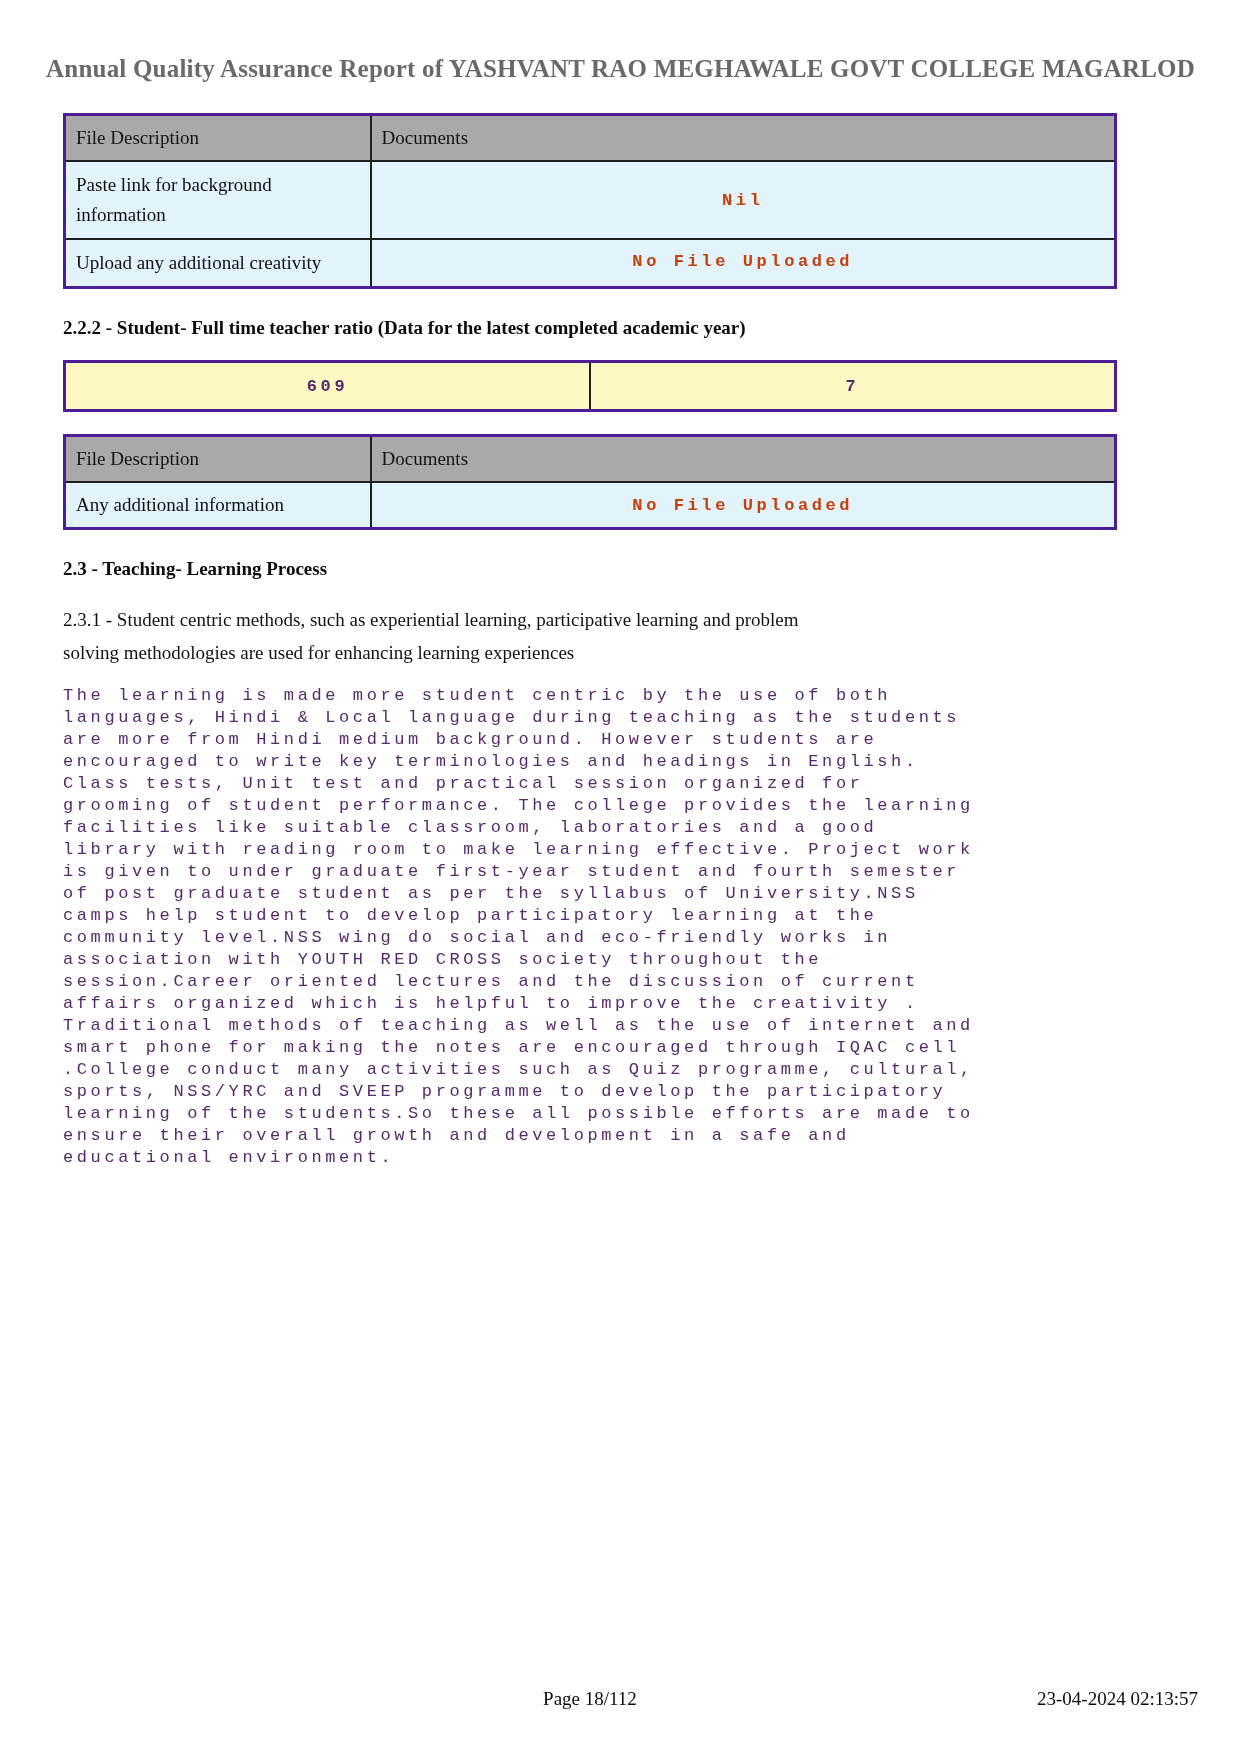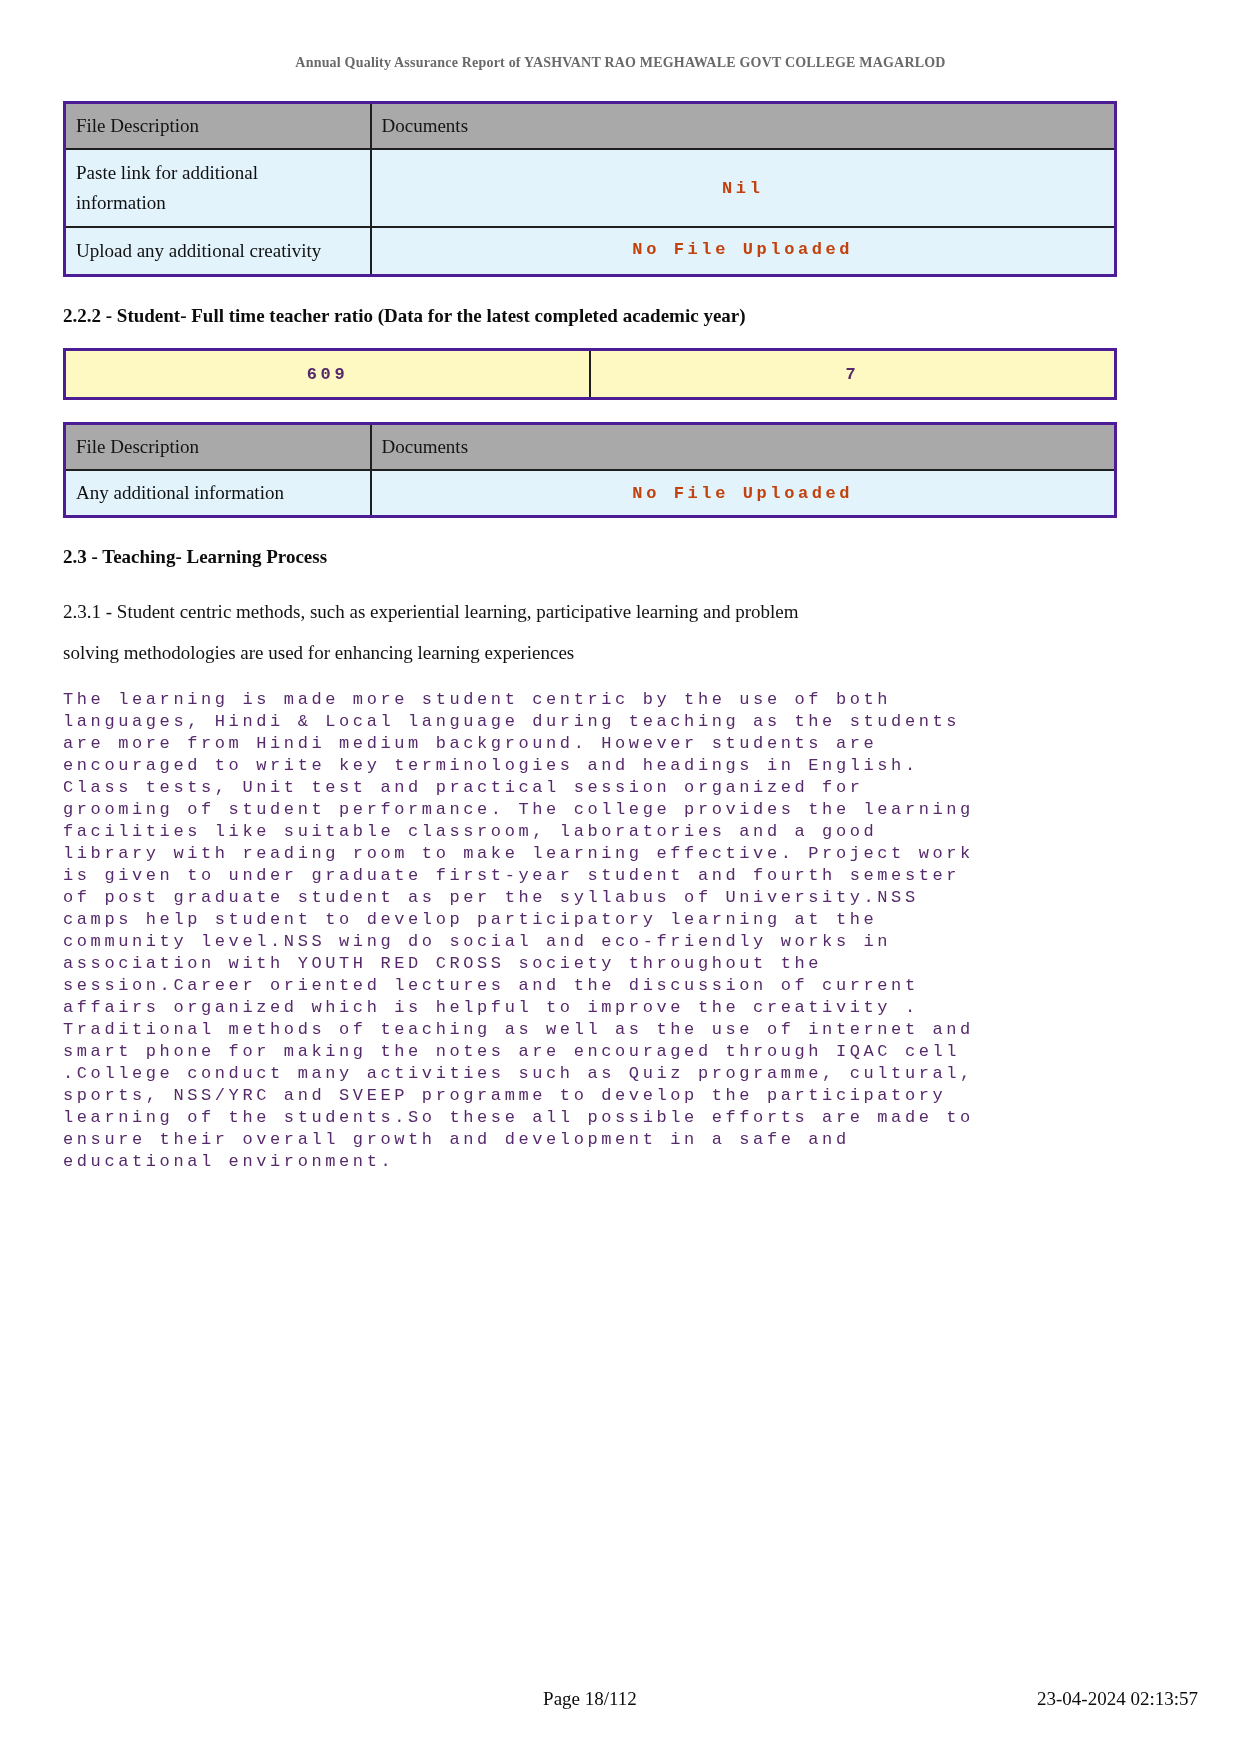--- a/index.html
+++ b/index.html
@@ -8,21 +8,21 @@
     background:#ffffff;
     font-family:"Liberation Serif", serif;
     position:relative;
     color:#101010;
   }
   .content { margin-left:63px; width:1054px; }
   .page-title {
     padding-top:55px;
     text-align:center;
     font-weight:bold;
-    font-size:14px;
+    font-size:25px;
     color:#696969;
     letter-spacing:0.2px;
   }
   table {
     border-collapse:collapse;
     width:1054px;
     border:3px solid #4c1d95;
     table-layout:fixed;
   }
   .t1 { margin-top:30px; }
@@ -75,21 +75,21 @@
   .t3 .val-cell { height:42px; }
   .section-heading {
     font-size:19px;
     font-weight:bold;
     color:#0c0c0c;
     margin:28px 0 0 0;
   }
   .body-text {
     margin:23px 0 0 0;
     font-size:19px;
-    line-height:41px;
+    line-height:33px;
     white-space:pre-wrap;
     color:#121212;
   }
   .mono-block {
     margin:16px 0 16px 0;
     font-family:"Liberation Mono", monospace;
     font-weight:normal;
     font-size:17px;
     line-height:22px;
     letter-spacing:3.6px;
@@ -128,21 +128,21 @@
     <colgroup>
         <col class="col-desc">
         <col>
       </colgroup>
     <tbody>
       <tr>
         <th>File Description</th>
         <th>Documents</th>
       </tr>
       <tr>
-        <td class="desc-cell">Paste link for additional information</td>
+        <td class="desc-cell">Paste link for background information</td>
         <td class="val-cell">Nil</td>
       </tr>
       <tr>
         <td class="desc-cell">Upload any additional creativity</td>
         <td class="val-cell val-top">No File Uploaded</td>
       </tr>
     </tbody>
   </table>
 
   <h2 class="section-heading">2.2.2 - Student- Full time teacher ratio (Data for the latest completed academic year)</h2>

